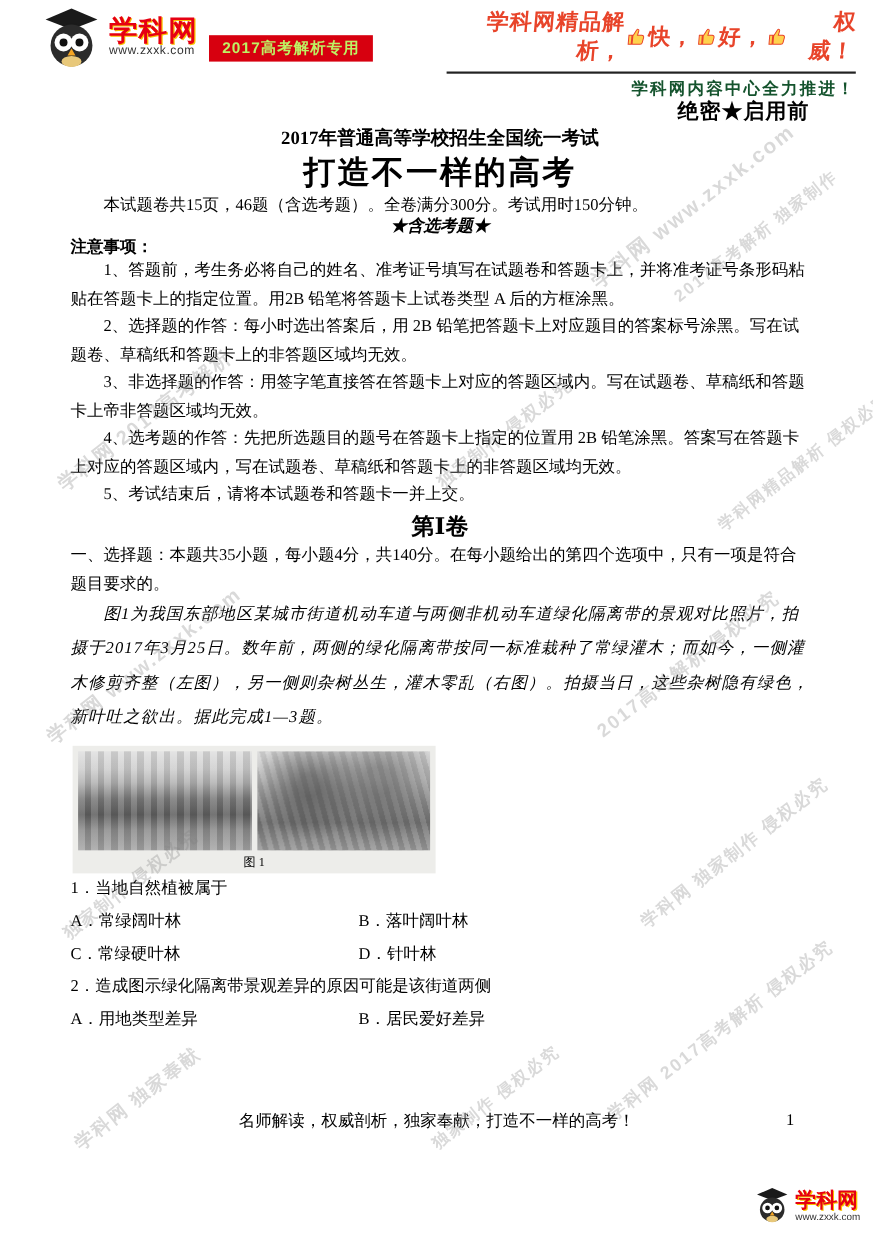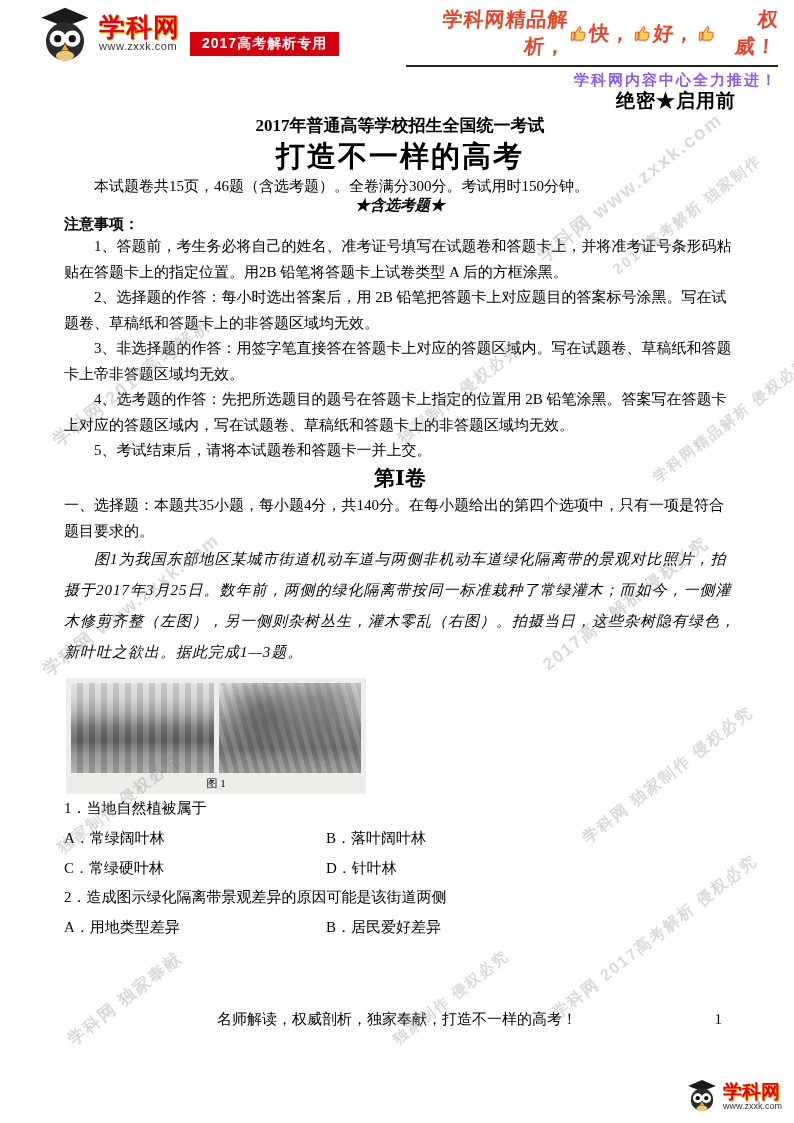--- a/index.html
+++ b/index.html
@@ -8,46 +8,46 @@
 
   
   .header{position:absolute;top:6px;left:36px;right:16px;display:flex;
           justify-content:space-between;align-items:flex-start;z-index:2;}
   .logo-block{display:flex;align-items:flex-start;}
   .owl-lg{width:58px;height:58px;flex:0 0 auto;}
   .logo-text{margin-left:5px;margin-top:8px;font-family:"Liberation Sans",sans-serif;}
   .logo-name{font-size:26px;font-weight:bold;color:#e60012;line-height:26px;
              text-shadow:1px 1px 0 #f8c300;letter-spacing:1px;}
   .logo-url{font-size:11px;color:#333;letter-spacing:.5px;}
-  .logo-banner{margin-left:10px;margin-top:26px;background:#d7000f;color:#ffffff;
+  .logo-banner{margin-left:10px;margin-top:26px;background:#d7000f;color:#bef264;
                font-family:"Liberation Sans",sans-serif;font-weight:bold;font-size:14px;
                padding:3px 12px;letter-spacing:1px;}
   .header-right{width:372px;text-align:right;}
   .slogan{color:#e8442a;font-weight:900;font-size:20px;
           font-family:"Liberation Sans",sans-serif;display:flex;align-items:center;
           justify-content:flex-end;gap:2px;transform:skewX(-5deg);letter-spacing:1px;}
   .thumb{width:18px;height:18px;flex:0 0 auto;}
   .header-divider{border-top:2px solid #222;margin:5px 0 4px;}
-  .sub-slogan{font-size:15px;letter-spacing:2px;color:#8b5cf6;font-weight:bold;}
+  .sub-slogan{font-size:15px;letter-spacing:2px;color:#14532d;font-weight:bold;}
 
   
   .content{position:absolute;left:64px;right:58px;top:88px;font-size:15px;z-index:2;}
   .content p{margin:0;}
   .classification{font-size:19px;font-weight:bold;letter-spacing:1px;text-align:right;}
   .exam-title{text-align:center;font-size:17px;font-weight:bold;margin-top:14px;}
   .subject-title{text-align:center;font-size:29px;font-weight:bold;margin:8px 0 0;letter-spacing:2px;}
   .exam-info{margin-top:16px;text-indent:2em;}
   .wish{text-align:center;margin-top:12px;font-weight:bold;font-style:italic;}
   .notice-title{margin-top:14px;font-weight:bold;}
   .notice{text-indent:2em;line-height:25.5px;margin-top:3px;}
   .section-title{text-align:center;font-size:21px;margin-top:12px;font-weight:bold;}
   .section-intro{margin-top:10px;line-height:26px;}
   .passage{margin-top:6px;text-indent:2em;line-height:31px;font-style:italic;letter-spacing:1px;}
 
-  .figure{margin:10px 0 0 2px;width:300px;background:#ededea;padding:5px 5px 2px;box-sizing:border-box;}
+  .figure{margin:10px 0 0 2px;width:330px;background:#ededea;padding:5px 5px 2px;box-sizing:border-box;}
   .photos{display:flex;gap:5px;}
   .photo{height:90px;flex:1;}
   .photo-left{background:
       repeating-linear-gradient(90deg,rgba(255,255,255,.12) 0 6px,rgba(0,0,0,.10) 6px 12px),
       linear-gradient(180deg,#e0e0e0 0%,#cfcfcf 18%,#b3b3b3 32%,#7c7c7c 48%,#616161 64%,#8f8f8f 80%,#a8a8a8 100%);}
   .photo-right{background:
       radial-gradient(circle at 30% 35%,rgba(60,60,60,.55) 8%,transparent 40%),
       radial-gradient(circle at 70% 30%,rgba(80,80,80,.5) 10%,transparent 45%),
       repeating-linear-gradient(75deg,rgba(255,255,255,.10) 0 5px,rgba(0,0,0,.08) 5px 10px),
       linear-gradient(180deg,#d9d9d9 0%,#bdbdbd 28%,#8f8f8f 52%,#737373 72%,#9b9b9b 100%);}

